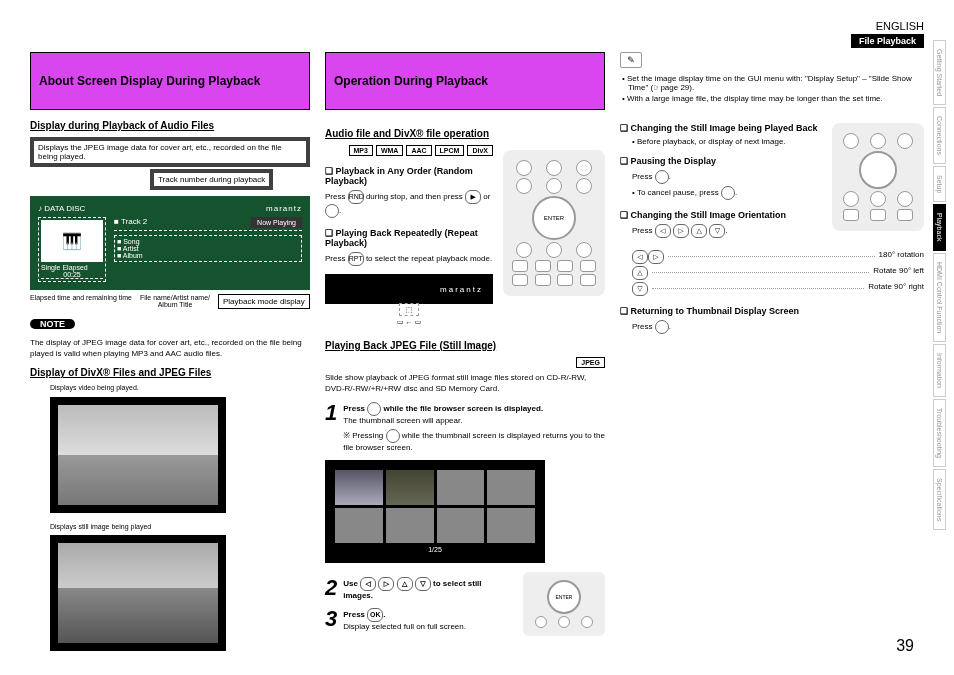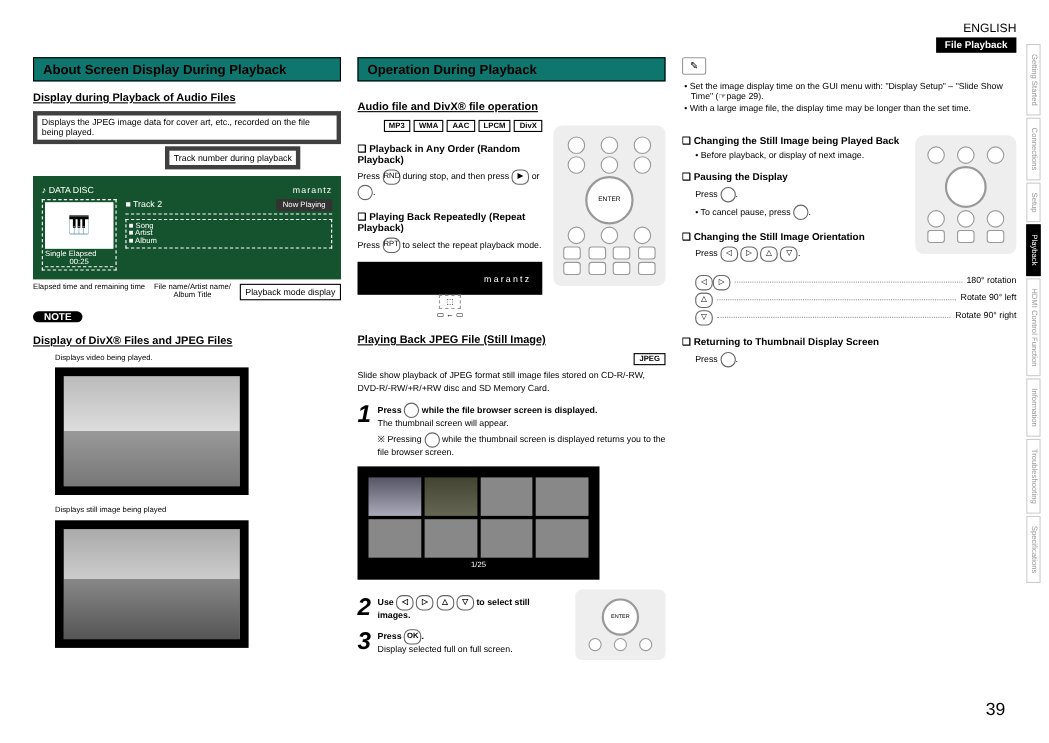--- a/index.html
+++ b/index.html
@@ -4,21 +4,21 @@
 <style>
 body{margin:0;padding:20px 30px;font-family:Arial,Helvetica,sans-serif;font-size:9px;color:#000;background:#fff;width:954px;box-sizing:border-box}
 .header{display:flex;justify-content:flex-end;align-items:center;gap:10px;margin-bottom:4px}
 .lang{font-size:11px;font-weight:400}
 .crumb{background:#000;color:#fff;padding:2px 8px;font-size:9px;font-weight:bold}
 .columns{display:flex;gap:15px}
 .col{flex:1}
 .col1{flex:0 0 280px}
 .col2{flex:0 0 280px}
 .col3{flex:1}
-.section-title{border:1px solid #000;padding:3px 8px;font-weight:bold;font-size:12px;margin-bottom:10px;background:#0f766e}
+.section-title{border:1px solid #000;padding:21px 8px;font-weight:bold;font-size:12px;margin-bottom:10px;background:#d946ef}
 .sub-title{font-weight:bold;text-decoration:underline;font-size:10px;margin:8px 0 6px}
 .callout{font-size:8px;border:4px solid #404040;padding:2px 4px;display:inline-block;margin-bottom:2px}
 .player-screen{background:#14532d;color:#fff;padding:8px;font-size:8px;position:relative;margin:4px 0}
 .player-screen .top{display:flex;justify-content:space-between;margin-bottom:4px}
 .piano{width:60px;height:40px;background:#fff;border:1px solid #fff;display:flex;align-items:center;justify-content:center;font-size:16px;color:#000}
 .now-playing{background:#333;padding:2px 6px;font-size:7px}
 .annotation{font-size:7px;line-height:1.2}
 .note-pill{background:#000;color:#fff;border-radius:10px;padding:0 10px;font-size:9px;font-weight:bold;display:inline-block;margin:8px 0 4px}
 .body-text{font-size:8px;line-height:1.4;margin:4px 0}
 .photo{width:160px;height:100px;background:linear-gradient(#bbb 0%,#ddd 50%,#999 50%,#777 100%);border:8px solid #000;margin:4px 0}
@@ -113,20 +113,21 @@
     </div>
   </div>
   <div class="annot-box">
     <span>Elapsed time and remaining time</span>
     <span style="white-space:pre-line;text-align:center">File name/Artist name/
 Album Title</span>
     <span class="callout" style="border:1px solid #000">Playback mode display</span>
   </div>
 
   <div class="note-pill">NOTE</div>
+  <div class="body-text">The display of JPEG image data for cover art, etc., recorded on the file being played is valid when playing MP3 and AAC audio files.</div>
 
   <div class="sub-title">Display of DivX® Files and JPEG Files</div>
   <div class="annotation" style="margin-left:20px">Displays video being played.</div>
   <div class="photo" style="margin-left:20px"></div>
   <div class="annotation" style="margin-left:20px;margin-top:10px">Displays still image being played</div>
   <div class="photo2" style="margin-left:20px"></div>
 </div>
 
 <div class="col col2">
   <div class="section-title">Operation During Playback</div>

